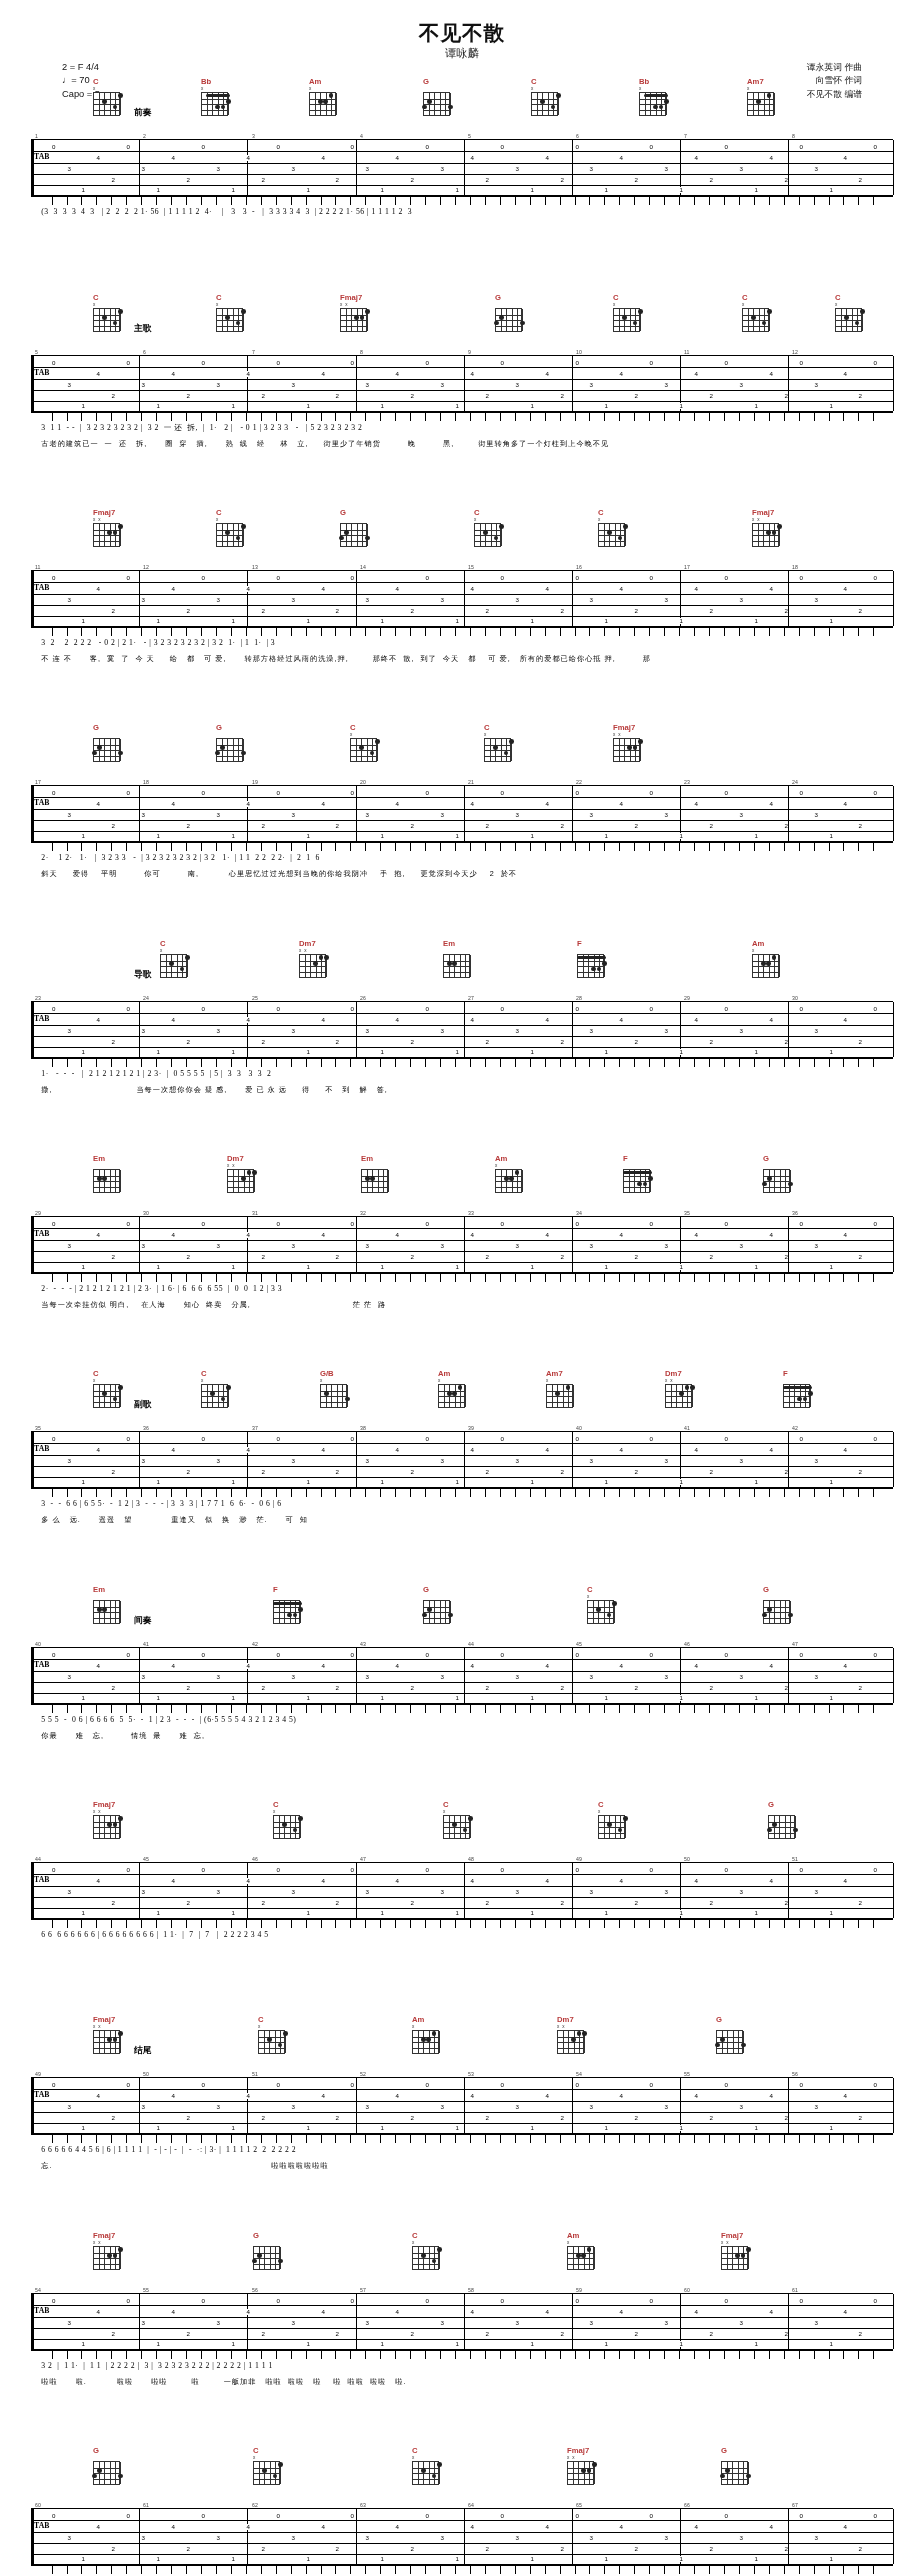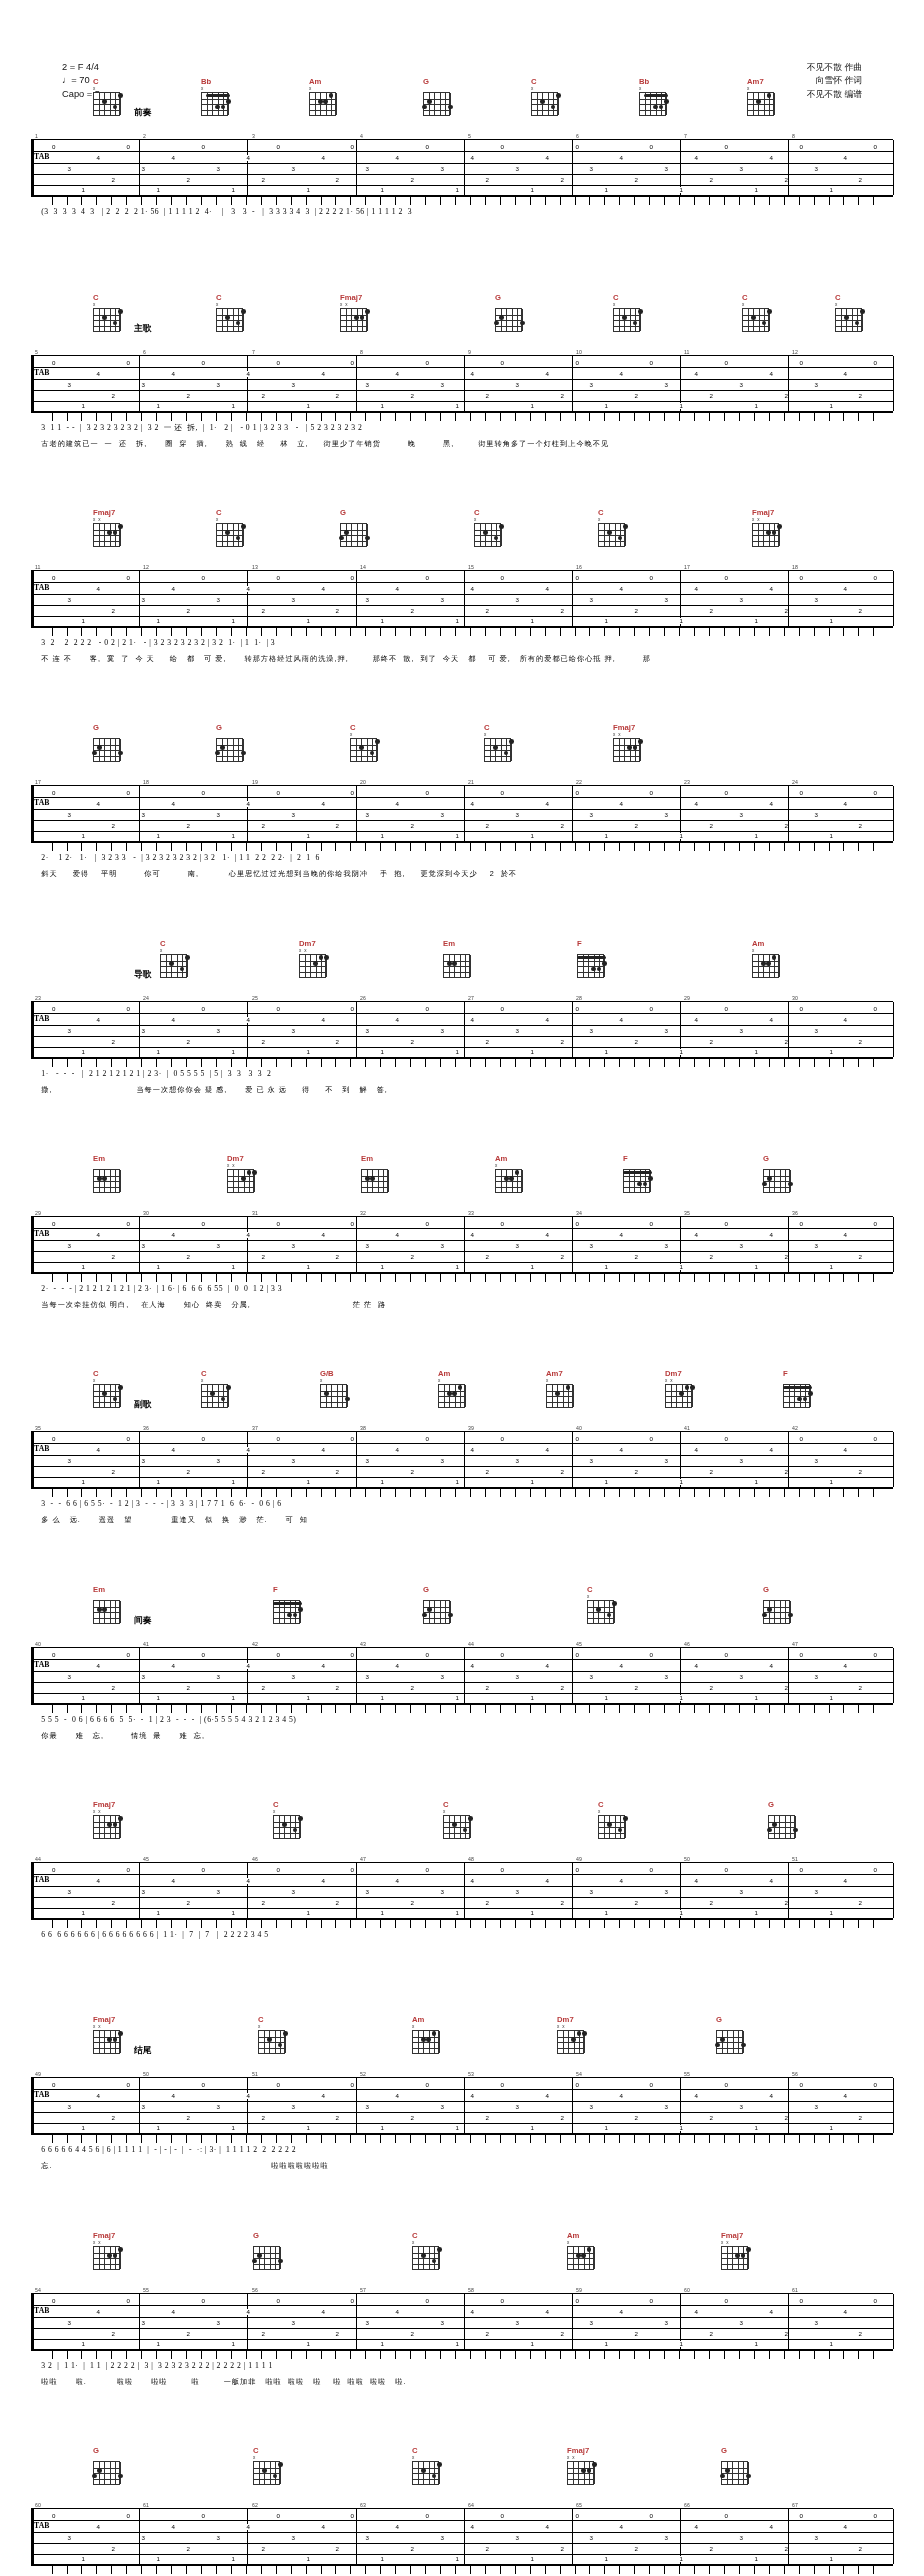--- a/index.html
+++ b/index.html
@@ -79,29 +79,31 @@
   }
   .lyric{
     position:absolute;font-size:7.2px;letter-spacing:1px;color:#000;white-space:pre;
   }
 </style>
 </head>
 <body>
 
 <div id="page">
 
+  <div class="title">不见不散</div>
+  <div class="subtitle">谭咏麟</div>
 
   <div class="meta-left">
     <div>2 = F 4/4</div>
     <div>♩= 70</div>
     <div>Capo = 5</div>
   </div>
 
   <div class="meta-right">
-    <div>不见不散 作曲</div>
+    <div>谭永英词 作曲</div>
     <div>向雪怀 作词</div>
     <div>不见不散 编谱</div>
   </div>
 
   <div id="systems-host">
       <div class="system" style="top: 77px; height: 215px;">
         <div class="sys-label" style="left: 103px; top: 30px;">前奏</div>
         <div class="chord" style="left: 62px;">
           <div class="cname">C</div>
           <div class="marks">

